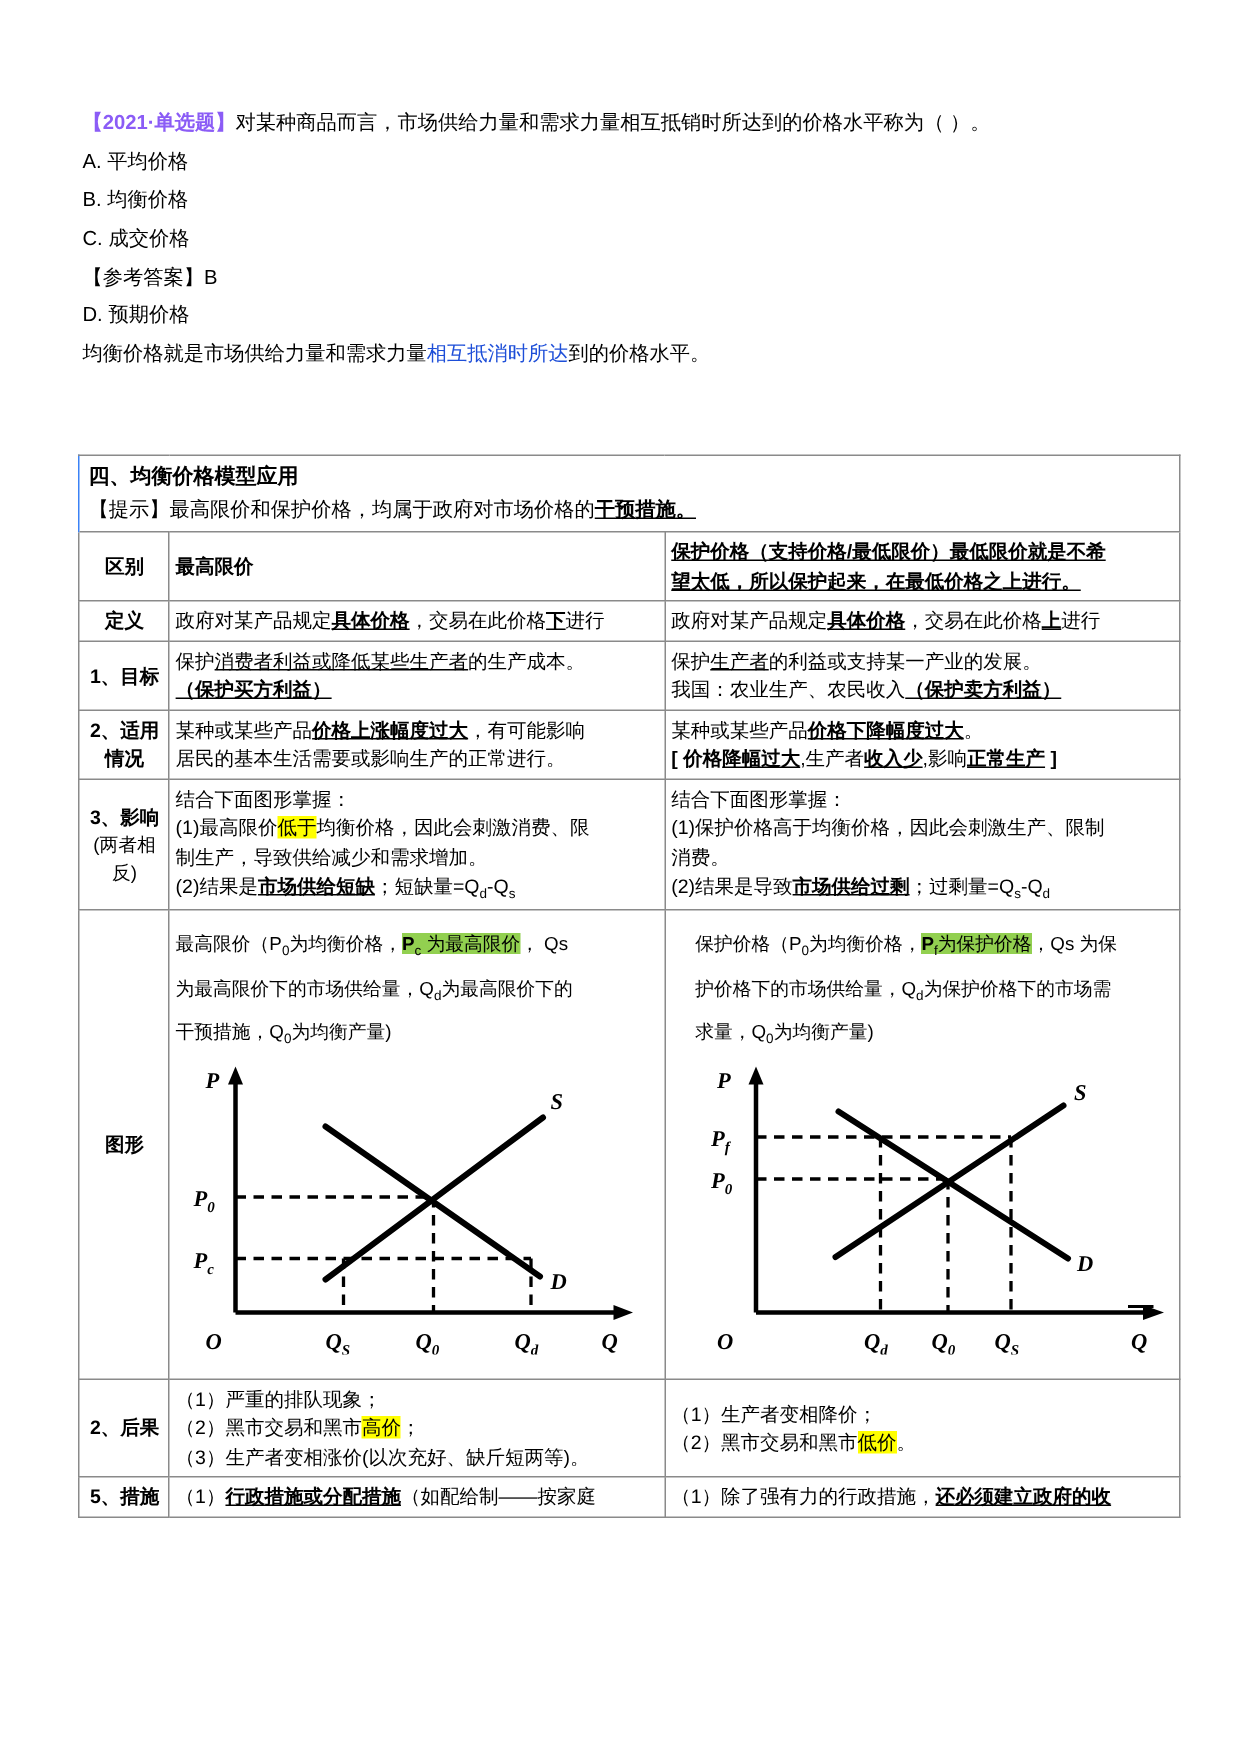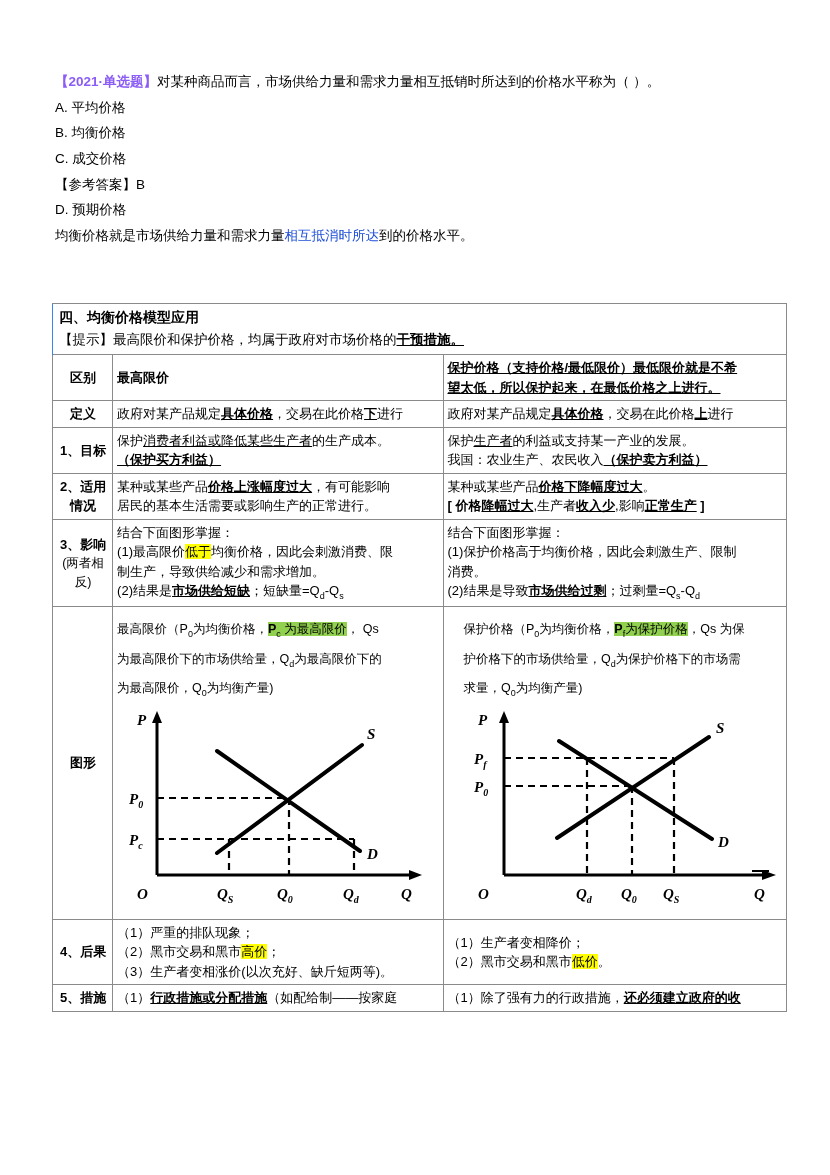--- a/index.html
+++ b/index.html
@@ -150,21 +150,21 @@
       </td>
     </tr>
 
     <tr>
       <td class="c-label">图形</td>
 
       <td class="vtop" style="padding:8px 4px;">
         <div style="line-height:2.3;font-size:12.5px;">
           <div><span>最高限价（P</span><span class="sub">0</span><span>为均衡价格，</span><span class="hl-g"><b>P</b><span class="sub">c</span><span> 为最高限价</span></span><span>， Qs</span></div>
           <div><span>为最高限价下的市场供给量，Q</span><span class="sub">d</span><span>为最高限价下的</span></div>
-          <div><span>为最高限价，Q</span><span class="sub">0</span><span>为均衡产量)</span></div>
+          <div><span>干预措施，Q</span><span class="sub">0</span><span>为均衡产量)</span></div>
         </div>
 
         <div class="chartwrap">
           <svg width="320" height="200" viewBox="0 0 320 200">
 
             <line x1="40" y1="18" x2="40" y2="172" stroke="#000" stroke-width="3"></line>
             <polygon points="40,8 35,20 45,20" fill="#000"></polygon>
             <line x1="40" y1="172" x2="295" y2="172" stroke="#000" stroke-width="3"></line>
             <polygon points="305,172 292,167 292,177" fill="#000"></polygon>
 
@@ -229,21 +229,21 @@
             <text class="axlabel" x="10" y="89">P<tspan class="s" dy="4">0</tspan></text>
             <text class="axlabel" x="112" y="196">Q<tspan class="s" dy="4">d</tspan></text>
             <text class="axlabel" x="157" y="196">Q<tspan class="s" dy="4">0</tspan></text>
             <text class="axlabel" x="199" y="196">Q<tspan class="s" dy="4">S</tspan></text>
           </svg>
         </div>
       </td>
     </tr>
 
     <tr>
-      <td class="c-label">4、后果</td>
+      <td class="c-label">2、后果</td>
       <td>
         <div>（1）严重的排队现象；</div>
         <div><span>（2）黑市交易和黑市</span><span class="hl-y">高价</span><span>；</span></div>
         <div>（3）生产者变相涨价(以次充好、缺斤短两等)。</div>
       </td>
       <td>
         <div>（1）生产者变相降价；</div>
         <div><span>（2）黑市交易和黑市</span><span class="hl-y">低价</span><span>。</span></div>
       </td>
     </tr>

